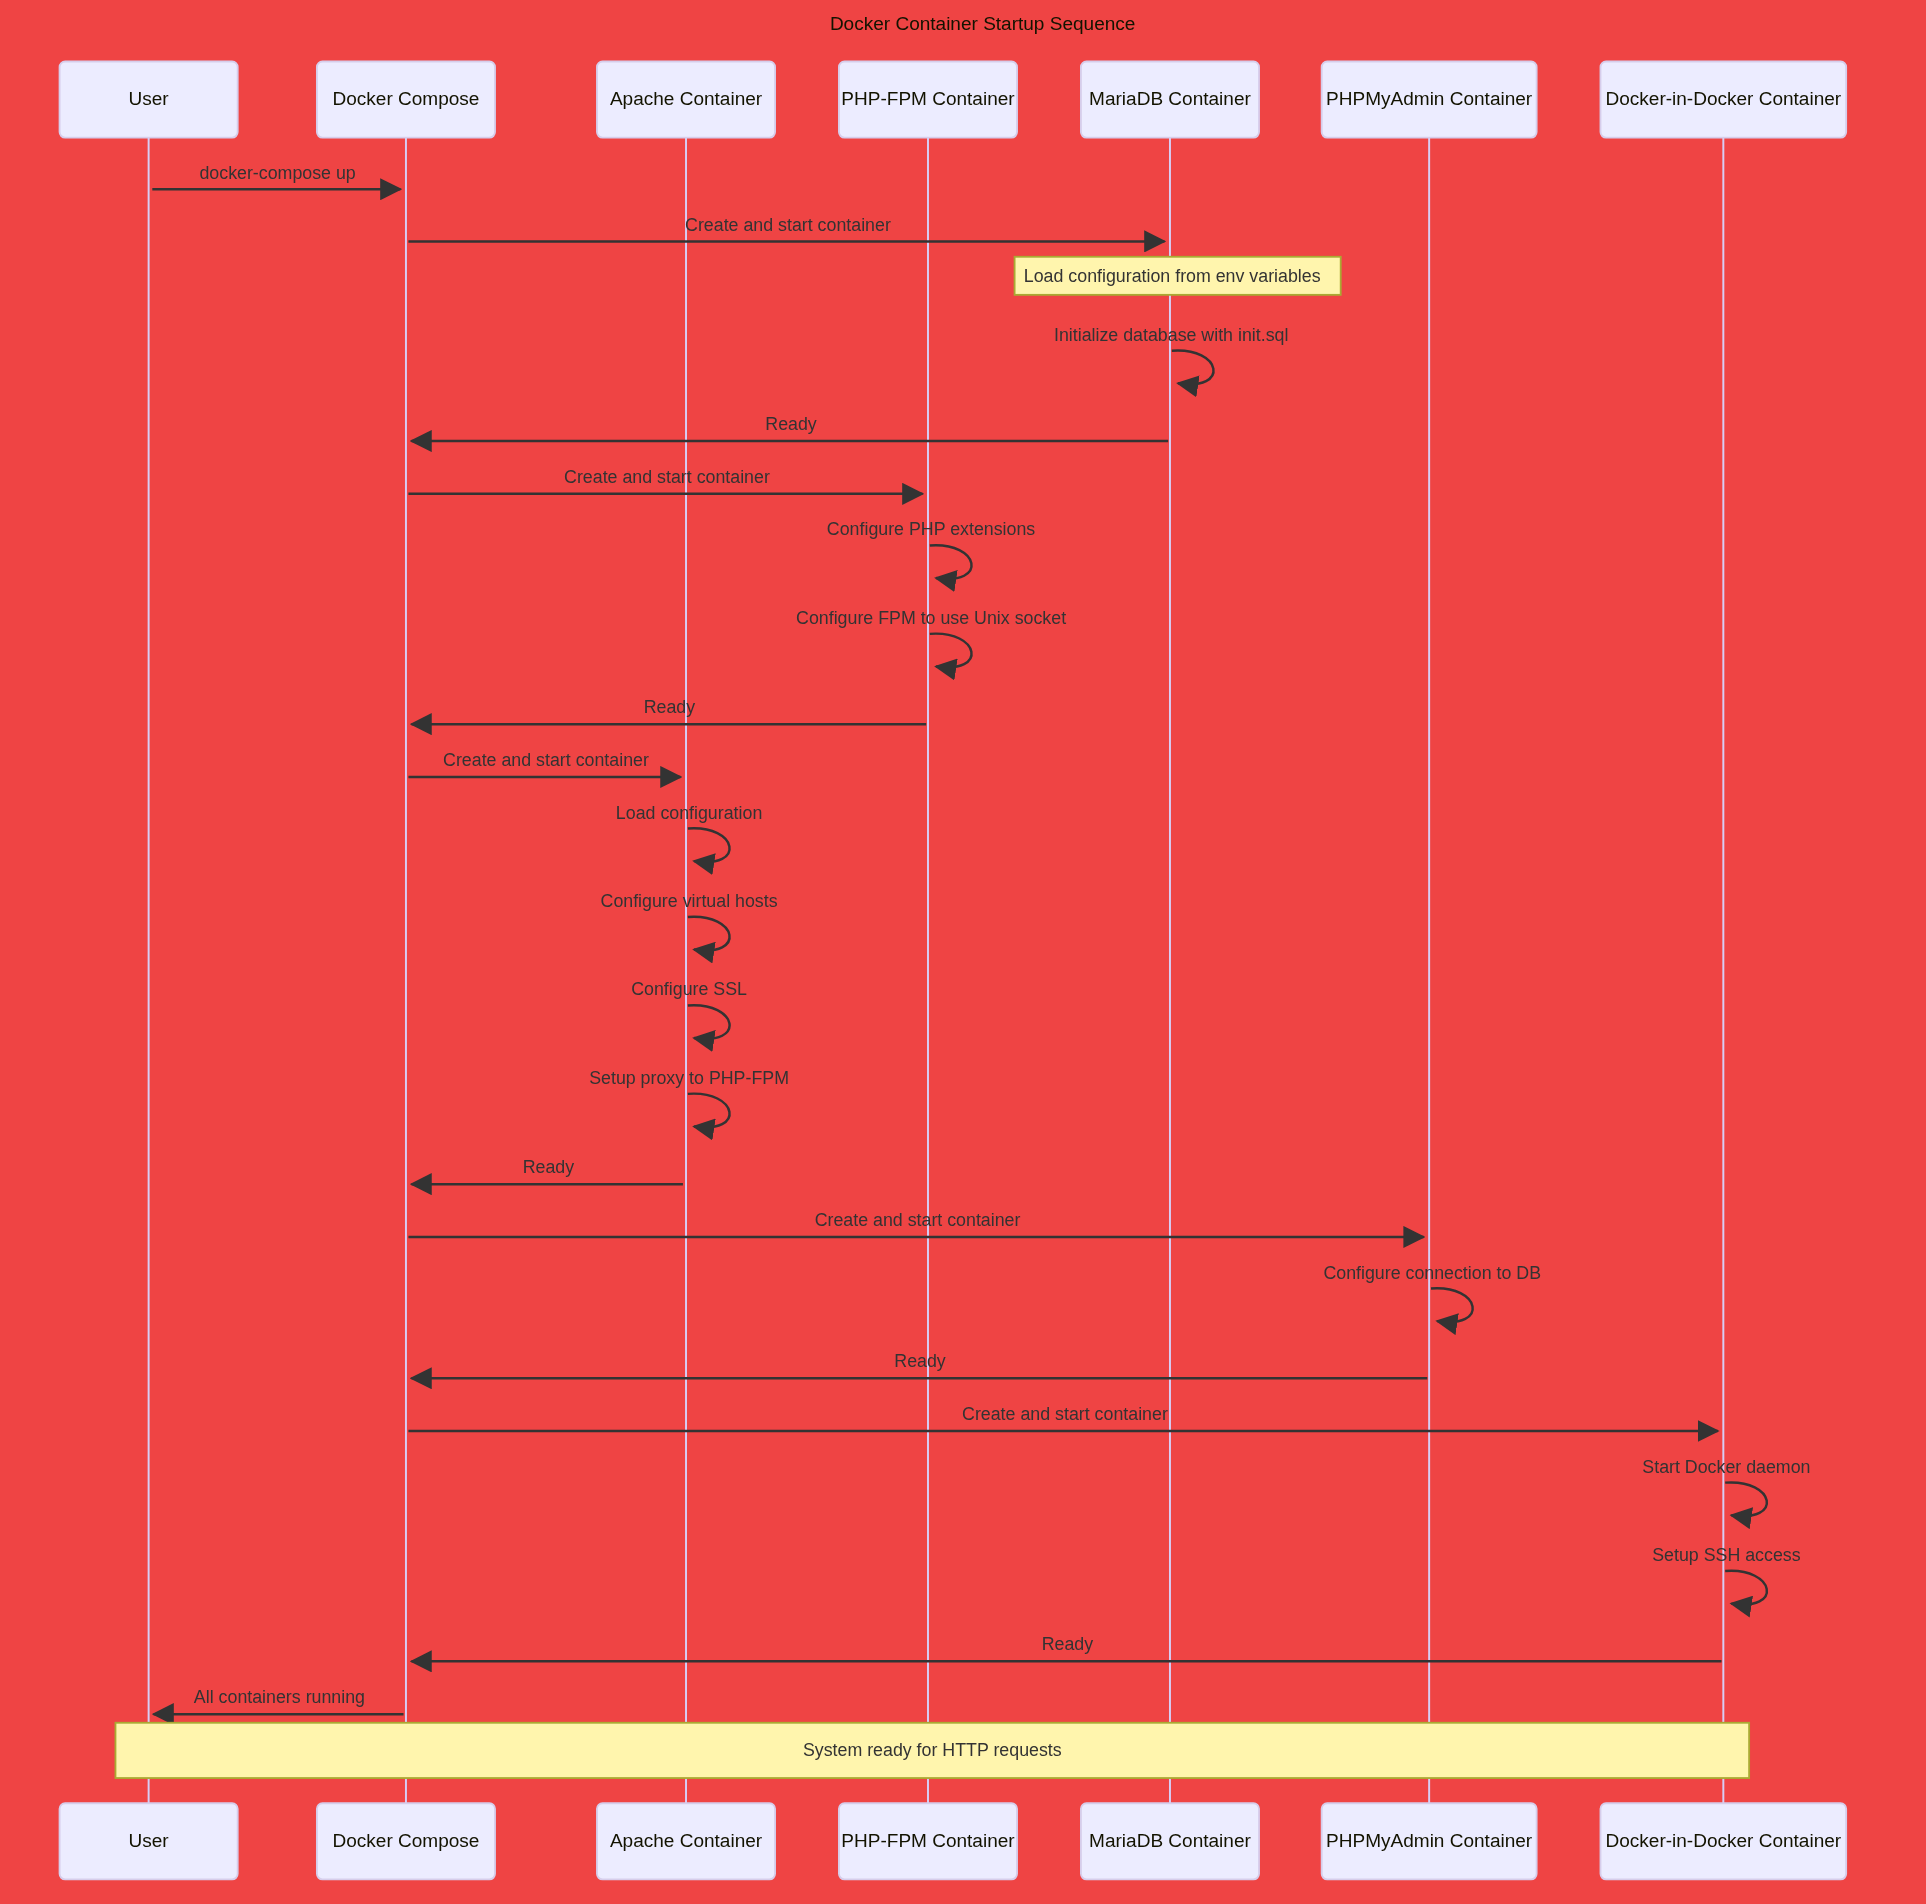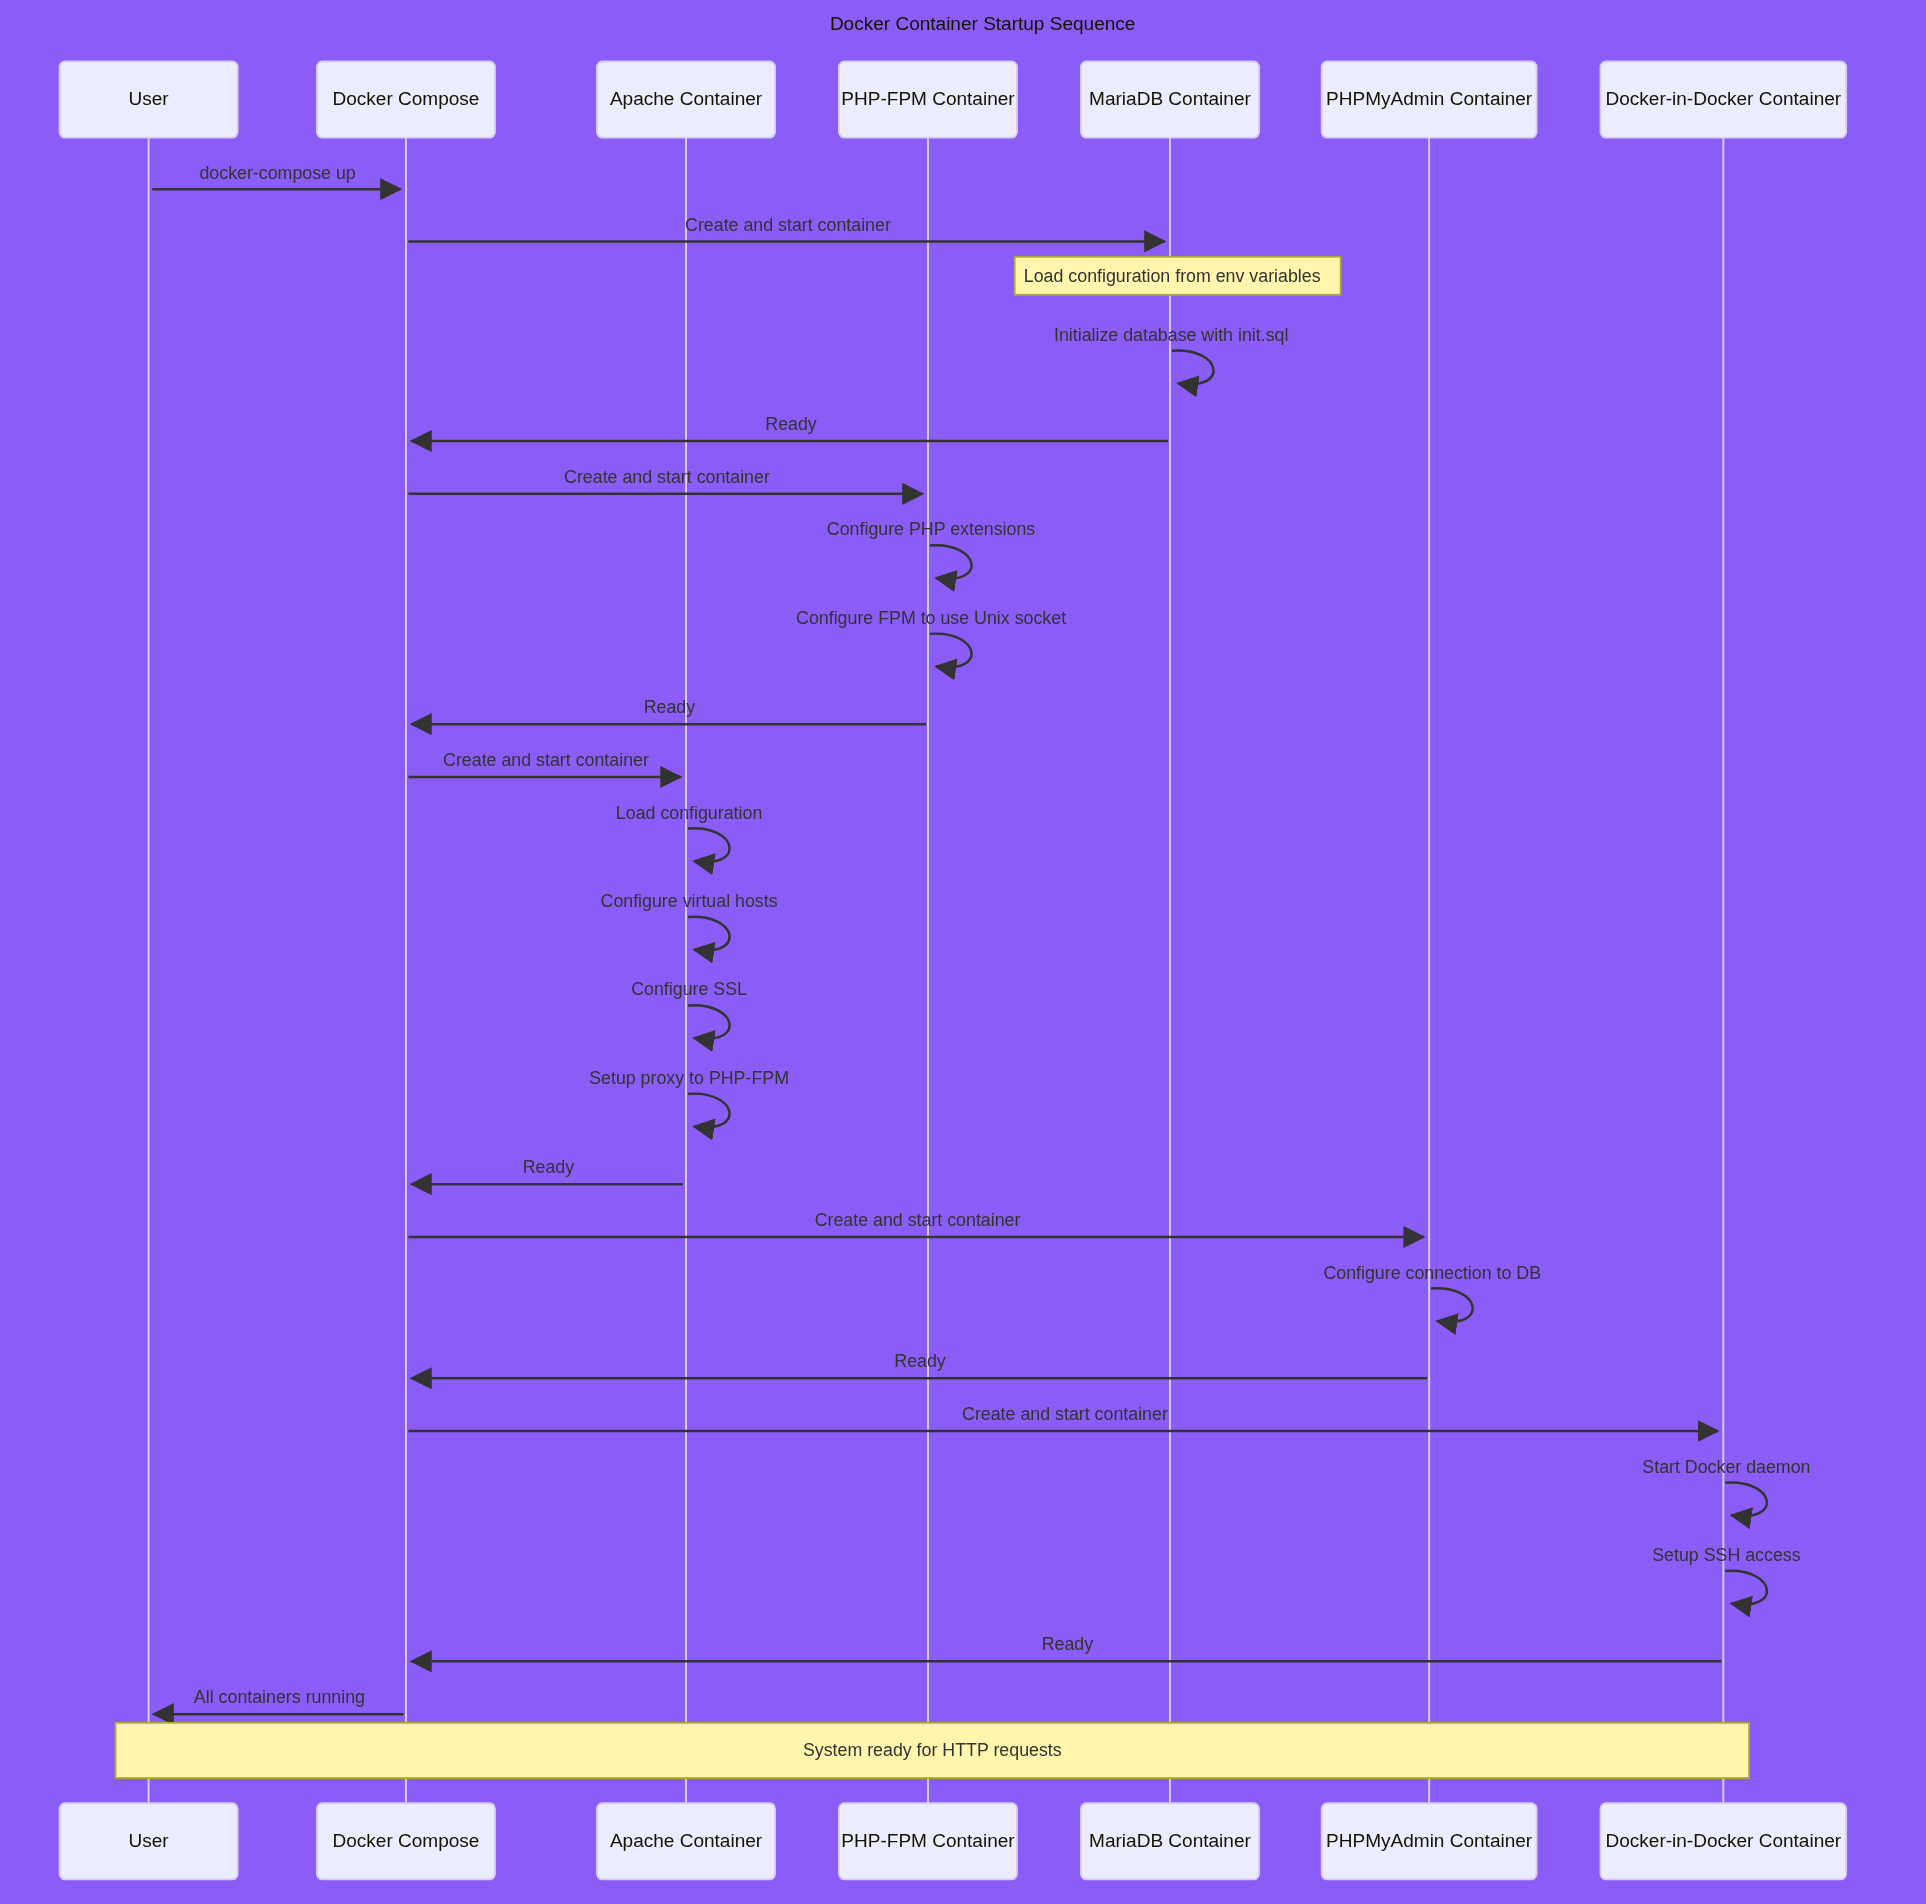--- a/index.html
+++ b/index.html
@@ -10,21 +10,21 @@
   body {
     width: 1926px;
     height: 1904px;
     overflow: hidden;
     font-family: "Liberation Sans", sans-serif;
   }
   #diagram-root {
     position: relative;
     width: 1926px;
     height: 1904px;
-    background: #8b5cf6;
+    background: #ef4444;
   }
   svg.seq {
     display: block;
     width: 1926px;
     height: 1904px;
   }
   .lifeline {
     stroke: #d7cdf5;
     stroke-width: 3.2;
   }

